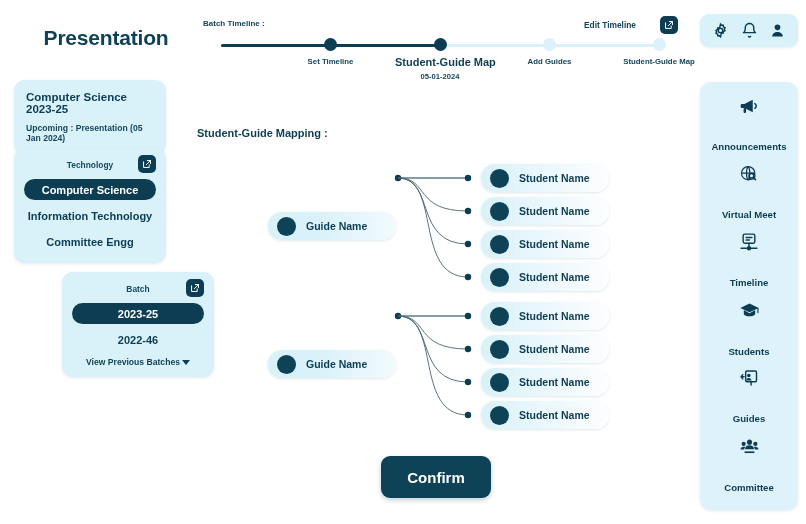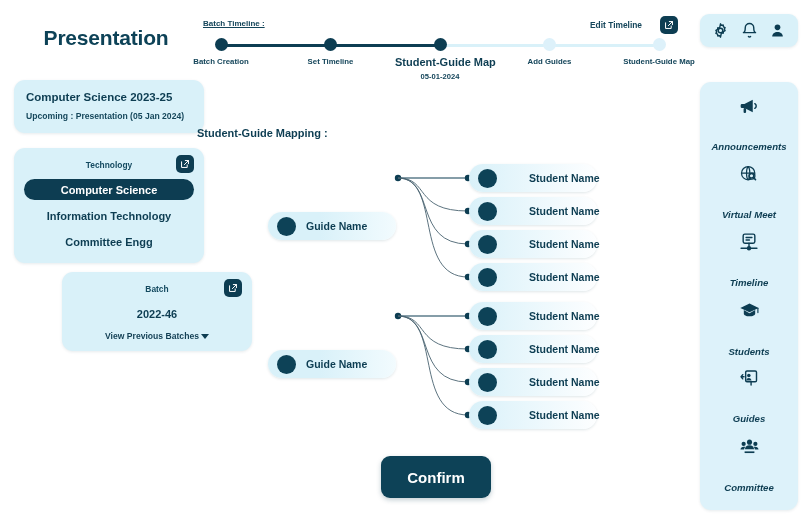--- a/index.html
+++ b/index.html
@@ -30,21 +30,21 @@
     font-size: 21px;
     font-weight: 700;
     letter-spacing: -0.2px;
     color: #0d4257;
   }
 
   
   .lcard {
     position: absolute;
     left: 14px;
-    width: 190px;
+    width: 152px;
     background: #d9f1f9;
     border-radius: 11px;
     box-shadow: 0 1px 3px rgba(10,60,80,0.10);
   }
 
   #card-info {
     top: 80px;
     padding: 11px 12px 12px 12px;
   }
   .info-title {
@@ -125,29 +125,28 @@
   }
 
   
   .timeline-label {
     position: absolute;
     left: 203px;
     top: 19px;
     font-size: 8px;
     font-weight: 700;
     color: #14455a;
-    text-decoration: underline;
   }
   .edit-timeline {
     position: absolute;
     right: 128px;
     top: 16px;
     display: flex;
     align-items: center;
-    gap: 18px;
+    gap: 24px;
     cursor: pointer;
   }
   .edit-timeline .et-label {
     font-size: 8.4px;
     font-weight: 700;
     color: #14455a;
   }
 
   #stepper {
     position: absolute;
@@ -247,24 +246,23 @@
     color: #0d3d52;
     white-space: nowrap;
   }
   .node.guide {
     left: 72px;
     width: 128px;
     background: linear-gradient(90deg, #d9f1f9 0%, #d9f1f9 40%, #f2fbfe 100%);
     margin-top: 48px;
   }
   .node.student {
-    left: 273px;
+    left: 285px;
     width: 128px;
     background: linear-gradient(90deg, #d9f1f9 0%, #e9f7fc 45%, #fdfeff 100%);
-    gap: 22px;
   }
 
   
   #confirm {
     position: absolute;
     left: 381px;
     top: 456px;
     width: 110px;
     height: 42px;
     border-radius: 9px;
@@ -307,21 +305,20 @@
   }
   .navitem {
     height: 56px;
     margin-bottom: 12px;
     display: flex;
     flex-direction: column;
     align-items: center;
     justify-content: center;
     gap: 25px;
     cursor: pointer;
-    font-style: italic;
   }
   .navitem .nav-label {
     font-size: 9.6px;
     font-weight: 700;
     color: #0d3d52;
   }
 </style>
 </head>
 <body>
 
@@ -354,20 +351,21 @@
     <div class="card-head">
       <span class="card-head-label">Batch</span>
       <span class="edit-btn">
         <svg width="10" height="10" viewBox="0 0 16 16">
           <path d="M2.5 4.5v9h9v-4" fill="none" stroke="#ffffff" stroke-width="1.6" stroke-linecap="round" stroke-linejoin="round"></path>
           <path d="M8.5 2.5h5v5" fill="none" stroke="#ffffff" stroke-width="1.6" stroke-linecap="round" stroke-linejoin="round"></path>
           <path d="M13.5 2.5L7 9" fill="none" stroke="#ffffff" stroke-width="1.6" stroke-linecap="round"></path>
         </svg>
       </span>
     </div>
+    <div class="opt selected">2023-25</div>
     <div class="opt">2022-46</div>
     <div class="view-prev">
       <span>View Previous Batches</span>
       <span class="caret"></span>
     </div>
   </div>
 
   <div class="timeline-label">Batch Timeline :</div>
   <div class="edit-timeline">
     <span class="et-label">Edit Timeline</span>
@@ -376,24 +374,20 @@
         <path d="M2.5 4.5v9h9v-4" fill="none" stroke="#ffffff" stroke-width="1.6" stroke-linecap="round" stroke-linejoin="round"></path>
         <path d="M8.5 2.5h5v5" fill="none" stroke="#ffffff" stroke-width="1.6" stroke-linecap="round" stroke-linejoin="round"></path>
         <path d="M13.5 2.5L7 9" fill="none" stroke="#ffffff" stroke-width="1.6" stroke-linecap="round"></path>
       </svg>
     </span>
   </div>
 
   <div id="stepper">
       <div class="track todo" style="left: 25px; width: 438px;"></div>
       <div class="track done" style="left: 25px; width: 219px;"></div>
-      <div class="step active" style="left: 25px;">
-        <div class="dot"></div>
-        <div class="step-label">Batch Creation</div>
-      </div>
       <div class="step active" style="left: 134.5px;">
         <div class="dot"></div>
         <div class="step-label">Set Timeline</div>
       </div>
       <div class="step active current" style="left: 244px;">
         <div class="dot"></div>
         <div class="step-label">Student-Guide Map</div>
         <div class="step-date">05-01-2024</div>
       </div>
       <div class="step inactive" style="left: 353.5px;">

